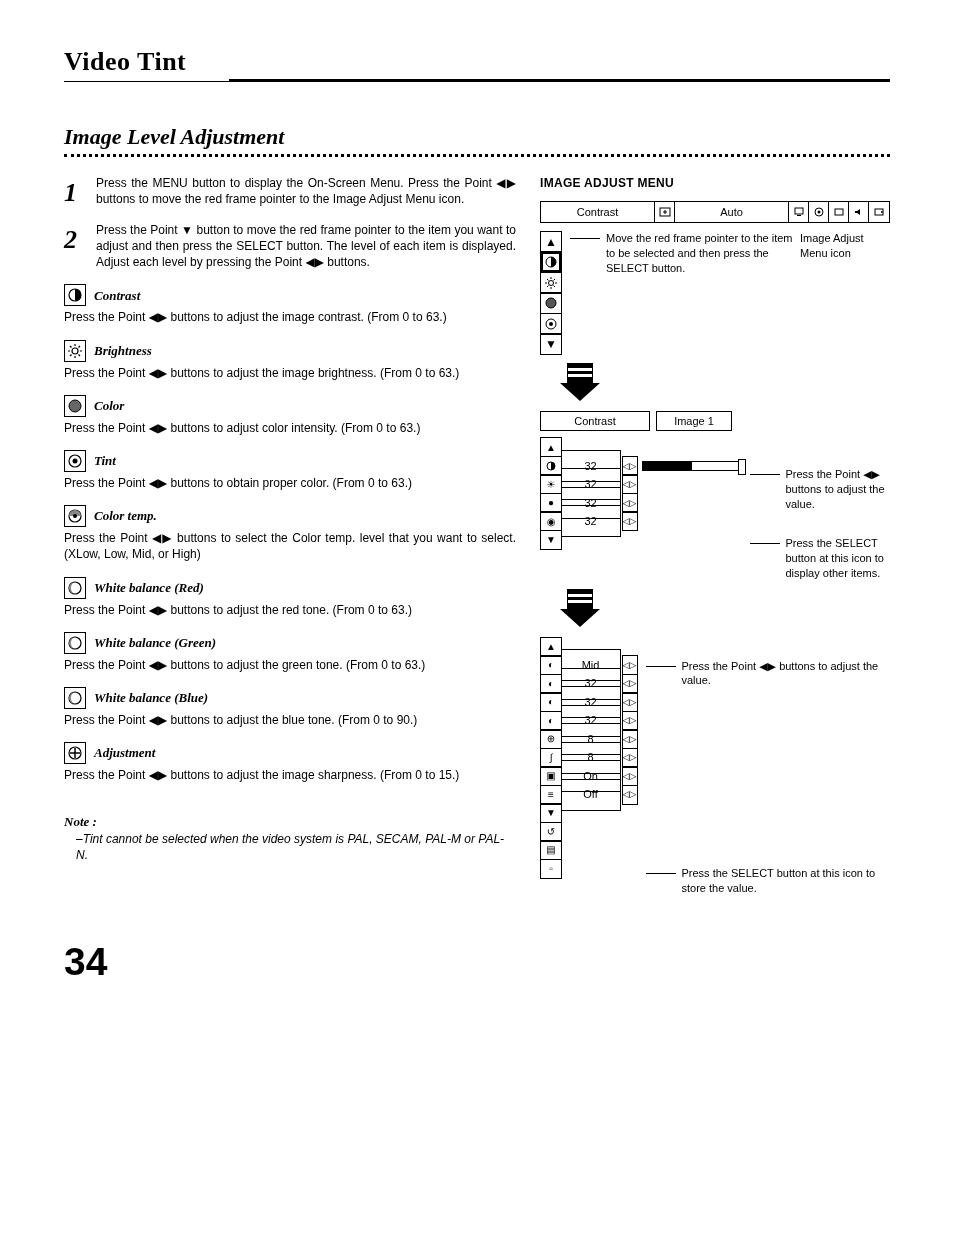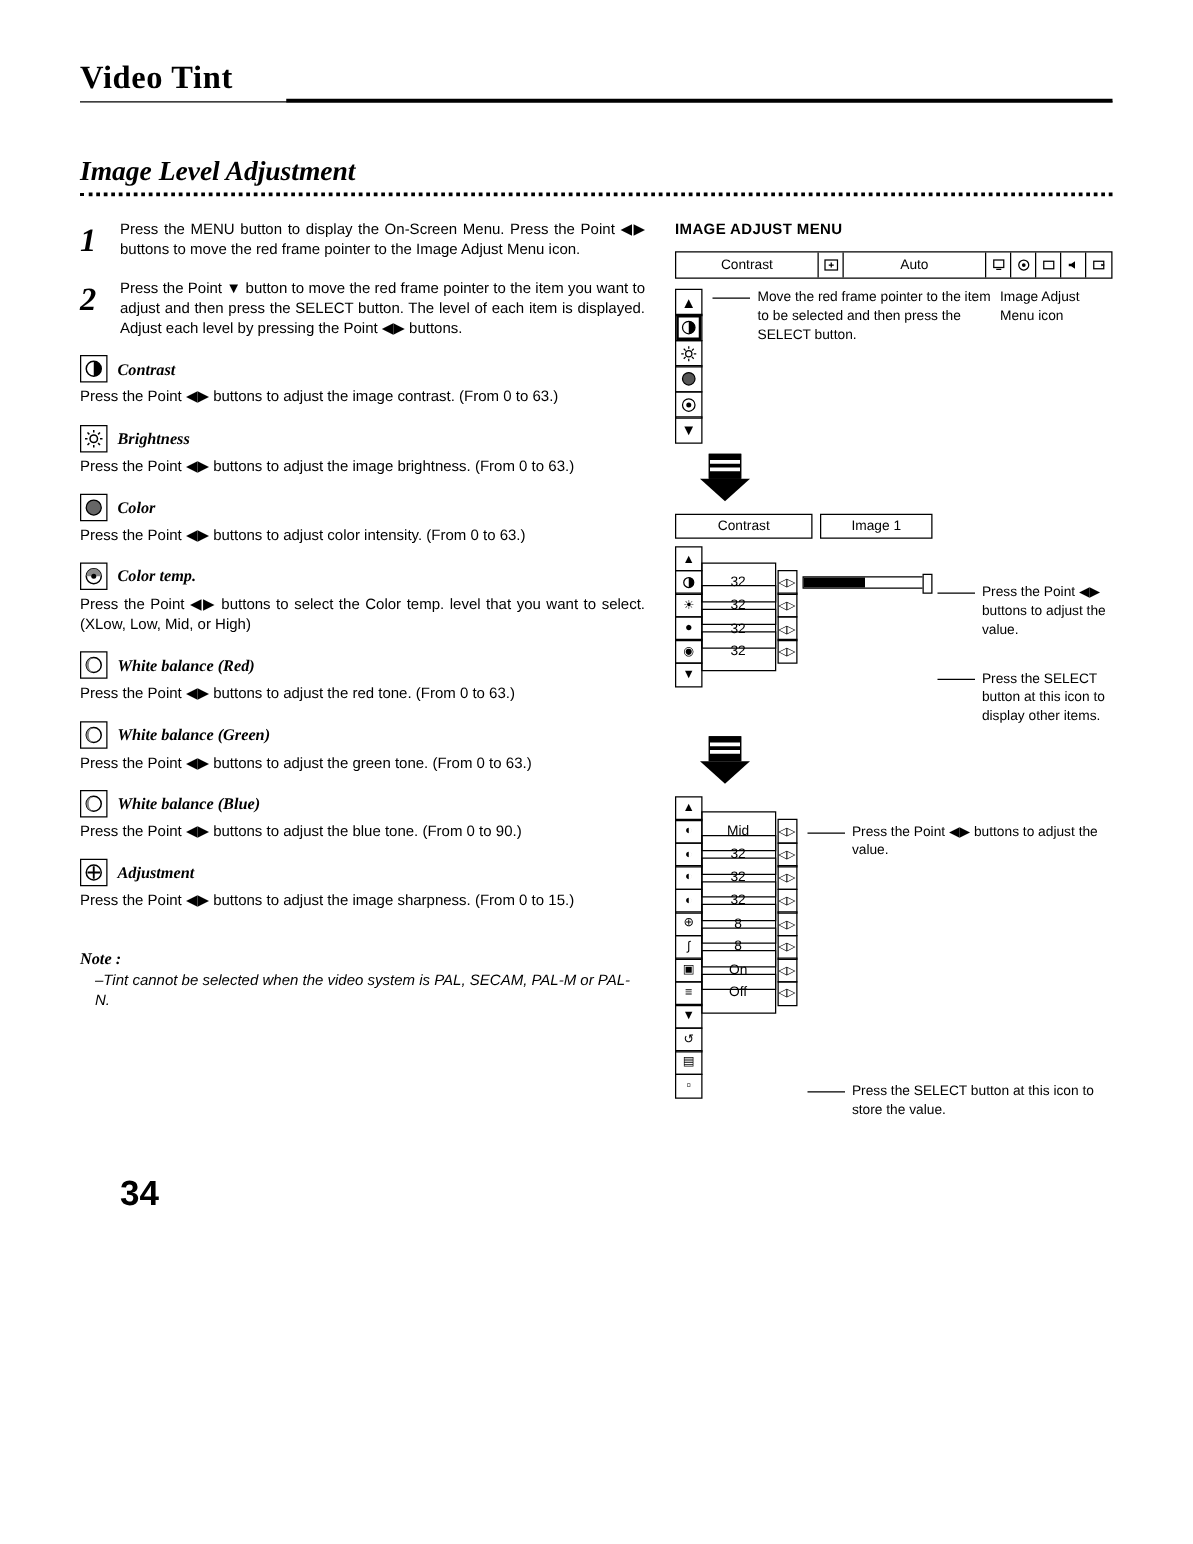--- a/index.html
+++ b/index.html
@@ -38,27 +38,27 @@
   .fat-arrow .head { width:0; height:0; border-left:20px solid transparent; border-right:20px solid transparent; border-top:18px solid #000; }
   .value-row { display:flex; align-items:center; height:20px; margin-top:-1.5px; }
   .value-row .ic { width:22px; height:20px; border:1.5px solid #000; display:flex; align-items:center; justify-content:center; font-size:10px;}
   .value-row .val { width:60px; height:32px; border:1.5px solid #000; margin-left:-1.5px; display:flex; align-items:center; justify-content:center; font-size:11px; font-family: Arial; }
   .value-row .spin { width:16px; height:20px; border:1.5px solid #000; margin-left:1px; display:flex; align-items:center; justify-content:center; font-size:9px; }
   .slider { width:100px; height:10px; border:1px solid #000; background:linear-gradient(to right, #000 50%, #fff 50%); margin-left:4px; position:relative; }
   .slider::after { content:""; position:absolute; right:-5px; top:-3px; width:6px; height:14px; border:1px solid #000; background:#fff; }
   .menu-bar2 { display:flex; height:20px; font-size:11px; }
   .menu-bar2 > div { border:1.5px solid #000; display:flex; align-items:center; justify-content:center; }
   .menu-bar2 .l1 { width:110px; }
-  .menu-bar2 .l2 { width:90px; margin-left:6px; }
+  .menu-bar2 .l2 { width:76px; margin-left:6px; }
   .callout { display:flex; gap:6px; align-items:flex-start; }
   .callout-line { border-top:1px solid #000; width:30px; margin-top:7px; flex-shrink:0; }
   .note { margin-top: 30px; }
   .note-h { font-family: Georgia, serif; font-style: italic; font-weight: bold; font-size: 13px; }
   .note-b { font-style: italic; font-size: 12px; margin-left: 12px; }
-  .page-num { font-family: Arial; font-weight: bold; font-size: 28px; margin-top: 40px; margin-left: 32px; }
+  .page-num { font-family: Arial; font-weight: bold; font-size: 39px; margin-top: 40px; }
   svg { display:block; }
 </style>
 </head>
 <body>
 
 <div class="page-title">Video Tint</div>
 <div class="title-underline"></div>
 
 <div class="section-title">Image Level  Adjustment</div>
 <div class="dotted"></div>
@@ -112,20 +112,32 @@
         <div class="item">
           <div class="item-head">
             <div class="icon-box">
               <svg width="16" height="16">
                 <circle cx="8" cy="8" r="6" fill="#666" stroke="#000"></circle>
               </svg>
             </div>
             <div class="item-title">Color</div>
           </div>
           <div class="item-desc">Press the Point ◀▶ buttons to adjust color intensity.  (From 0 to 63.)</div>
+        </div>
+        <div class="item">
+          <div class="item-head">
+            <div class="icon-box">
+              <svg width="16" height="16">
+                <circle cx="8" cy="8" r="6" fill="none" stroke="#000" stroke-width="1.2"></circle>
+                <circle cx="8" cy="8" r="2.5" fill="#000"></circle>
+              </svg>
+            </div>
+            <div class="item-title">Tint</div>
+          </div>
+          <div class="item-desc">Press the Point ◀▶ buttons to obtain proper color.  (From 0 to 63.)</div>
         </div>
         <div class="item">
           <div class="item-head">
             <div class="icon-box">
               <svg width="16" height="16">
                 <circle cx="8" cy="8" r="6" fill="none" stroke="#000" stroke-width="1.2"></circle>
                 <path d="M2 8 a6 6 0 0 1 12 0" fill="#888"></path>
                 <circle cx="8" cy="8" r="2" fill="#000"></circle>
               </svg>
             </div>

